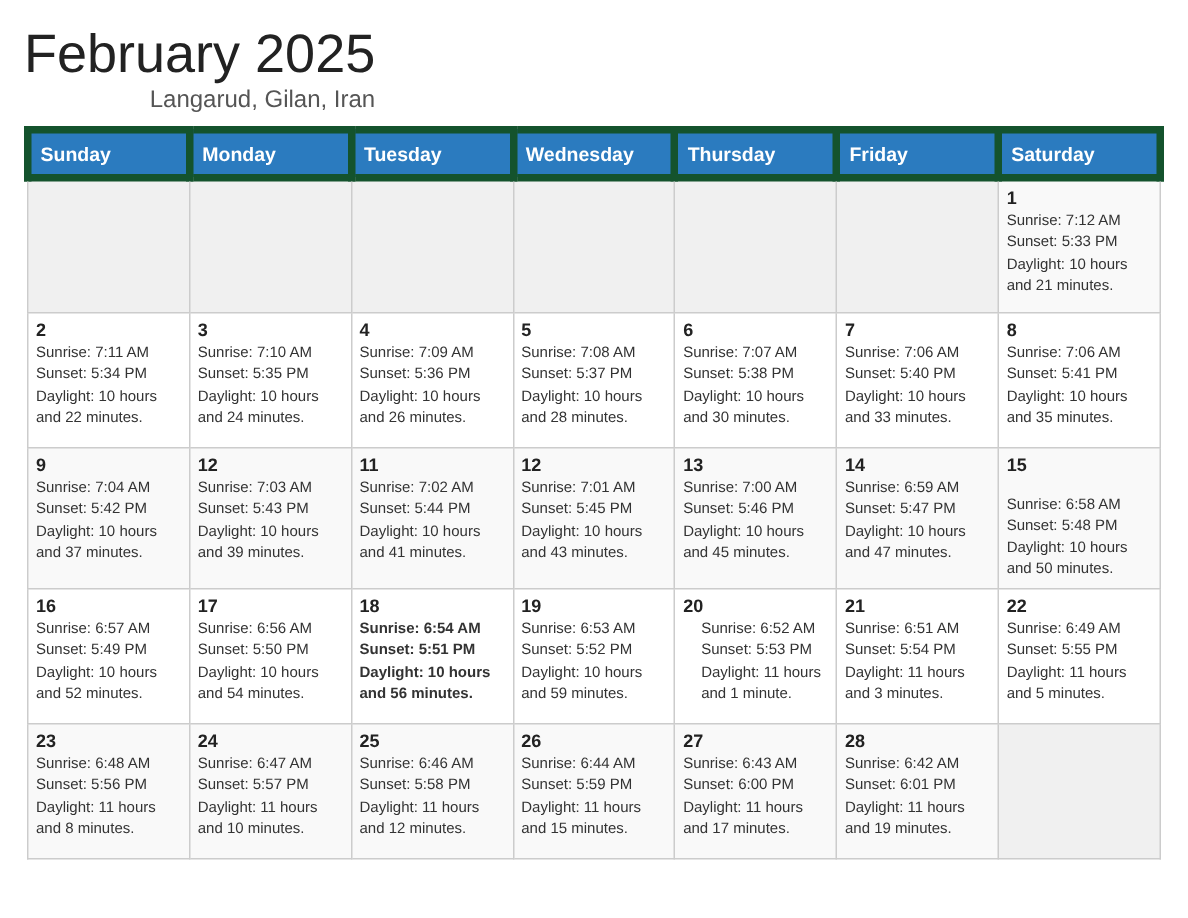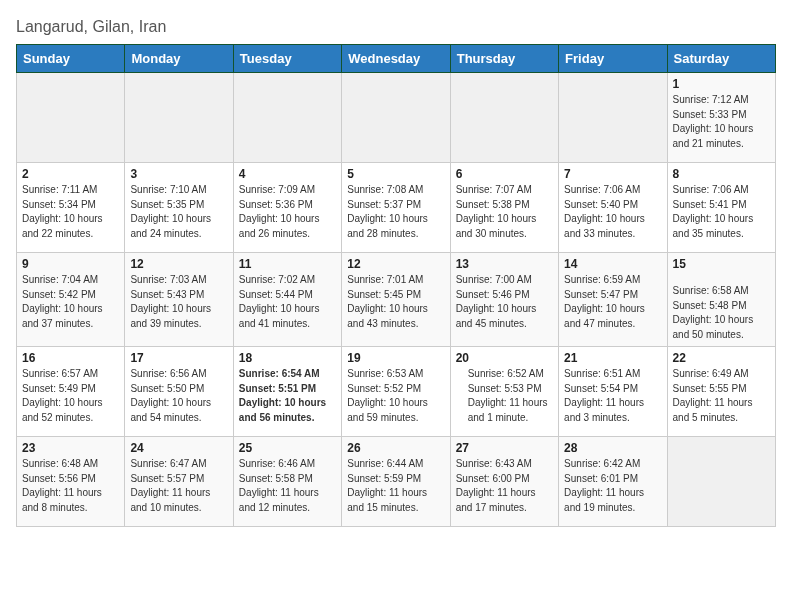--- a/index.html
+++ b/index.html
@@ -51,21 +51,21 @@
       border-collapse: collapse;
       border: 1px solid #ccc;
     }
     .calendar thead tr th {
       background-color: #2b7bbf;
       color: #fff;
       text-align: left;
       padding: 6px 6px;
       font-size: 13px;
       font-weight: bold;
-      border: 1px solid #14532d;
+      border: 5px solid #14532d;
     }
     .calendar tbody tr td {
       vertical-align: top;
       border: 1px solid #ccc;
       padding: 4px 5px;
       width: 108px;
       min-height: 80px;
       height: 90px;
       background: #fff;
       font-size: 10.5px;
@@ -91,20 +91,21 @@
     }
     .empty-cell {
       background: #f0f0f0 !important;
     }
   </style>
 </head>
 <body>
 
 <div class="header">
   <div class="title-block">
+    <div class="month-year">February 2025</div>
     <div class="location">Langarud, Gilan, Iran</div>
   </div>
 </div>
 
 <table class="calendar">
   <thead>
     <tr>
     <th>Sunday</th>
         <th>Monday</th>
         <th>Tuesday</th>

